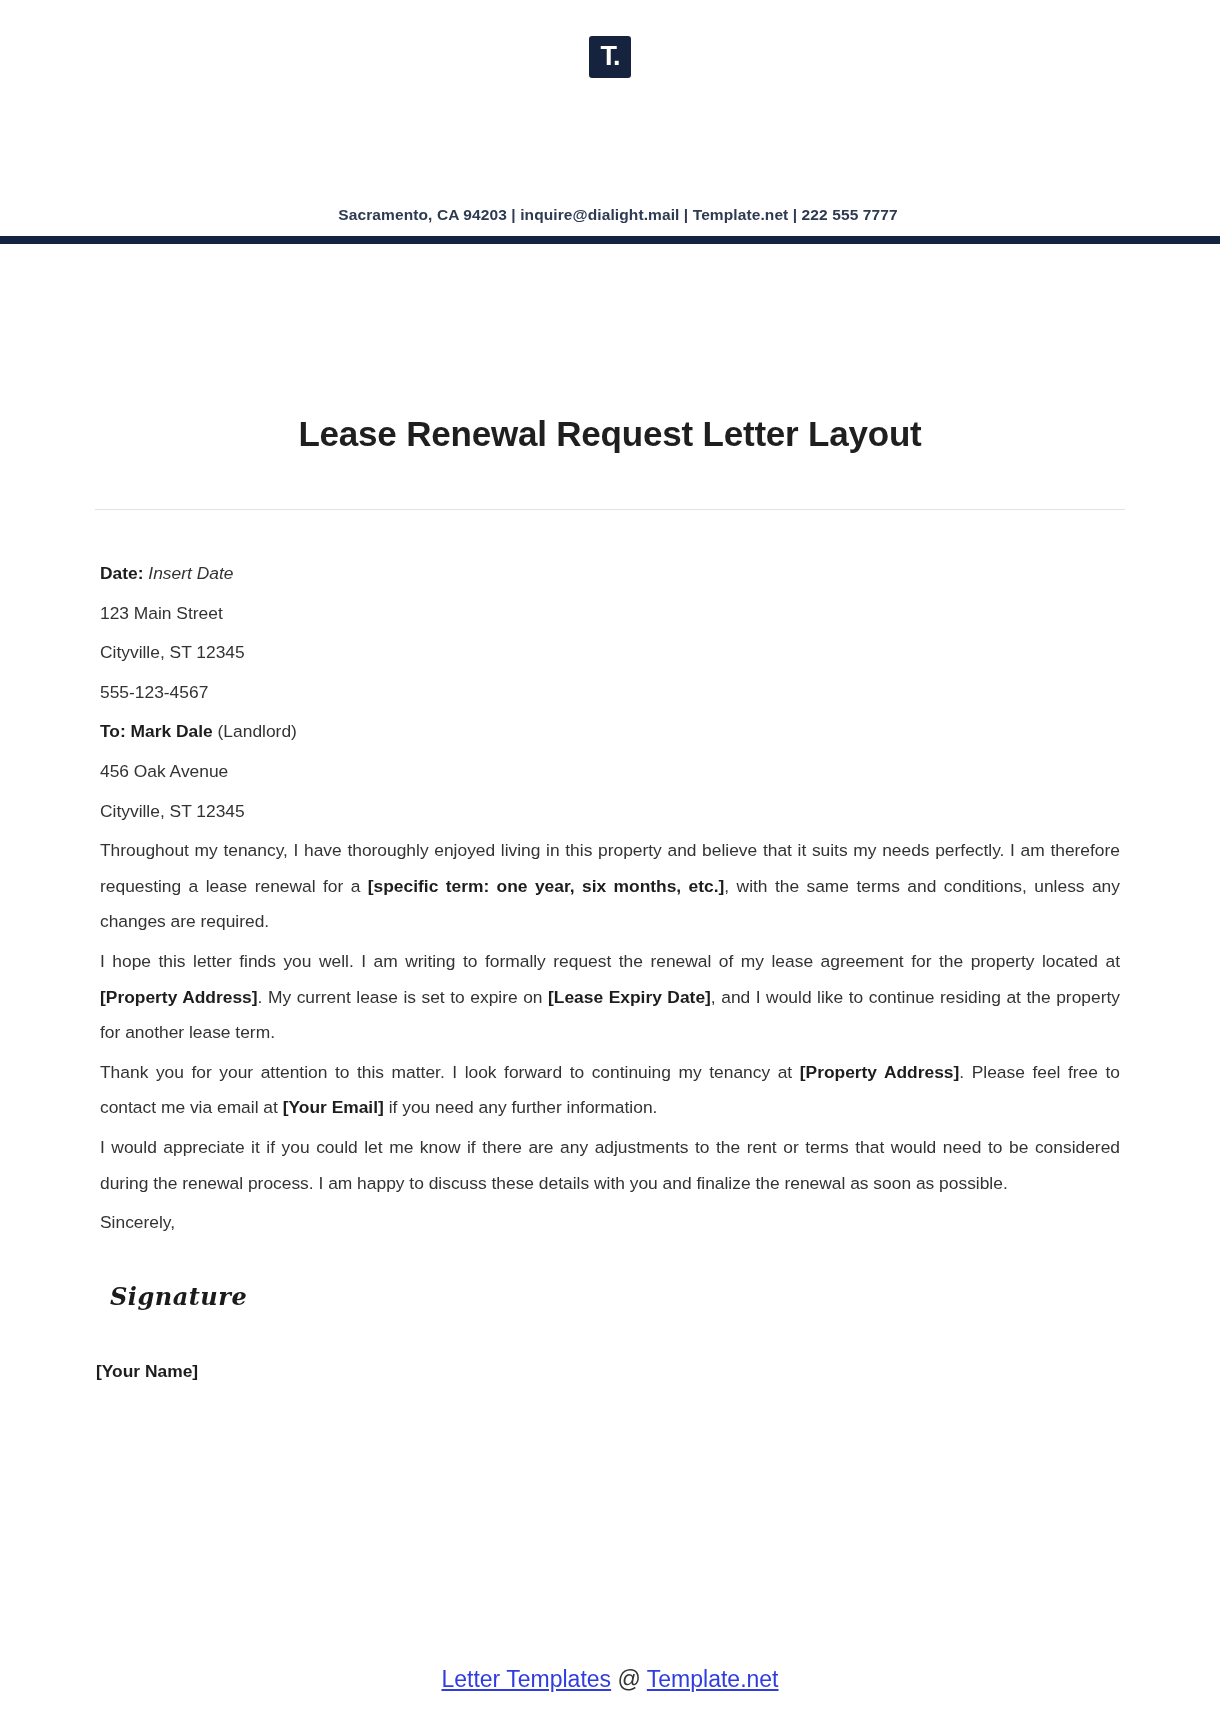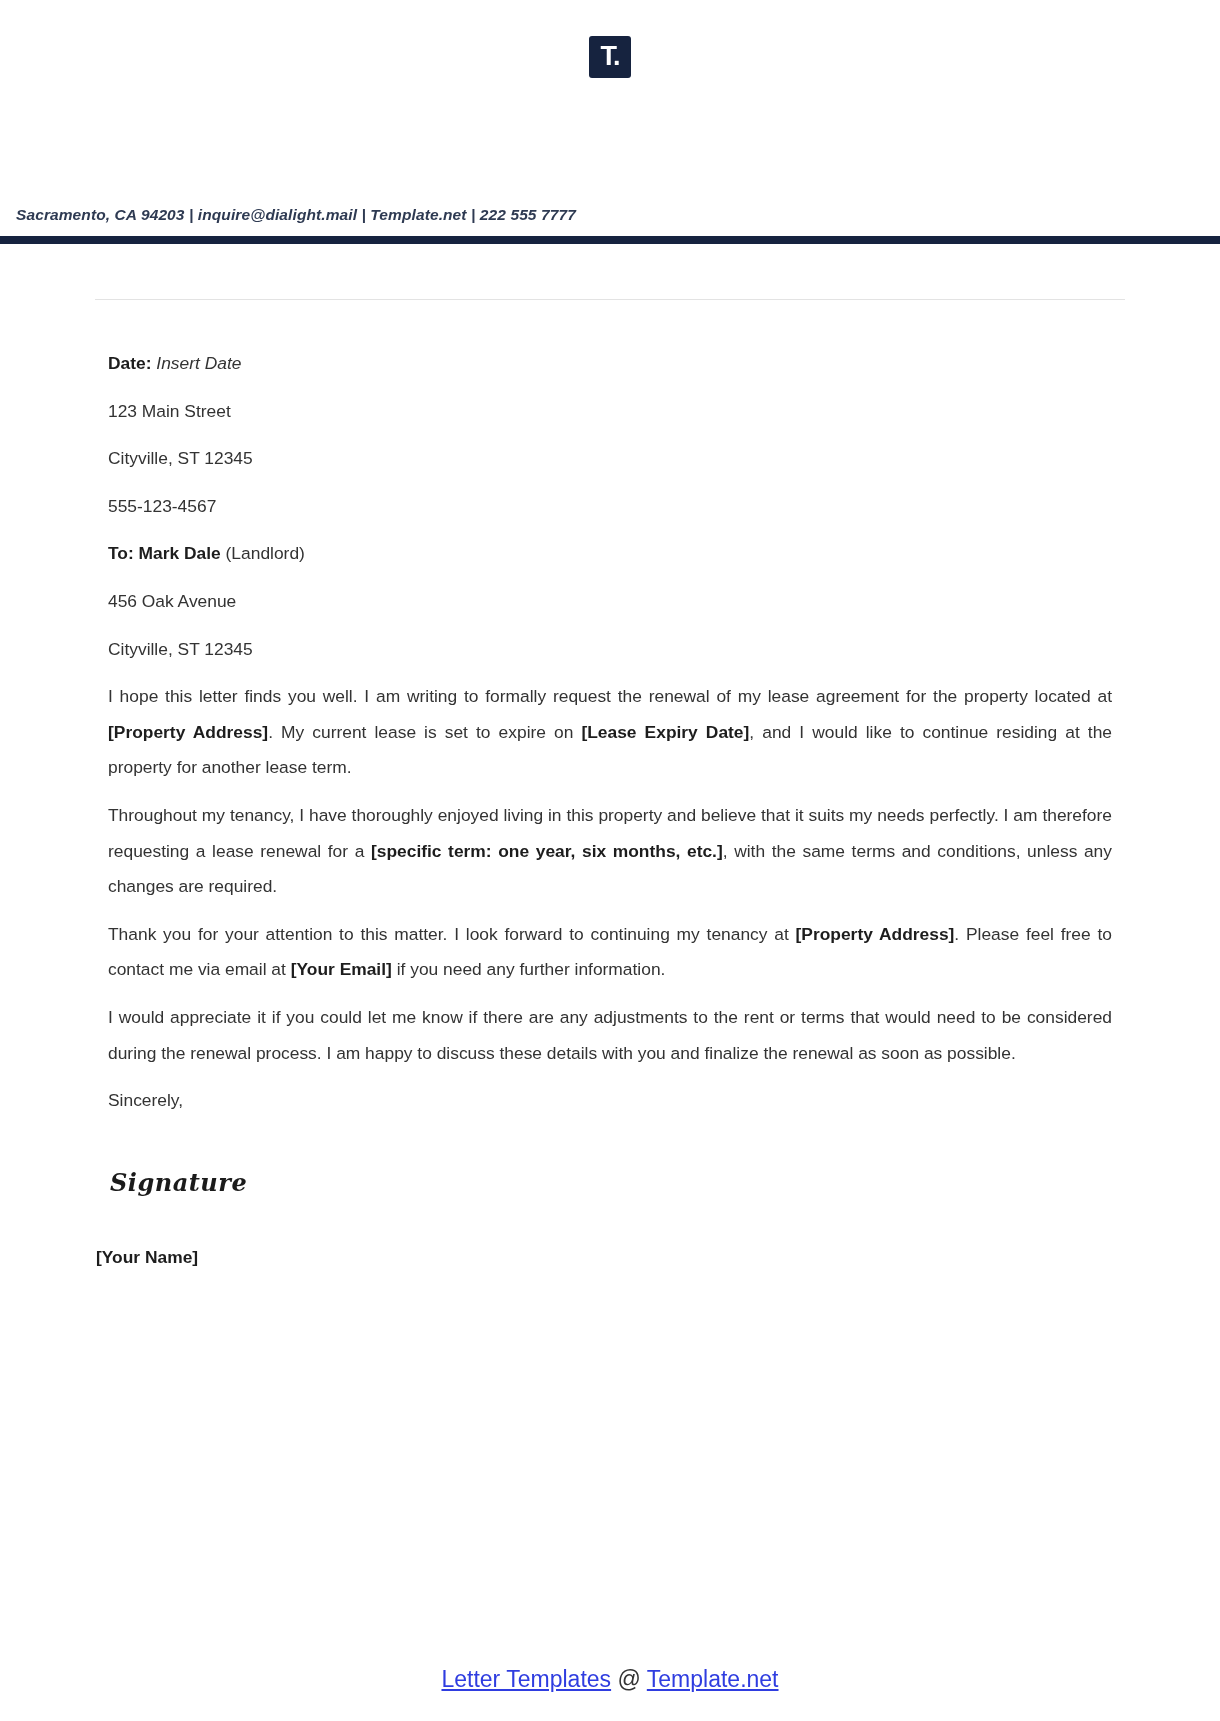--- a/index.html
+++ b/index.html
@@ -37,25 +37,25 @@
     line-height: 1;
     letter-spacing: -1px;
     position: relative;
     top: -1px;
   }
 
   
   .header-contact {
     position: absolute;
     top: 206px; left: 16px; right: 0;
+    text-align: center;
     font-size: 15.5px;
     font-weight: 600;
     color: #2e3a52;
     letter-spacing: 0.1px;
-    font-style: italic;
   }
 
   
   .navy-rule {
     position: absolute;
     top: 236px; left: 0; right: 0;
     height: 8px;
     background: #16233f;
   }
 
@@ -79,21 +79,21 @@
     height: 1px;
     background: #e3e3e3;
   }
 
   .letter {
     margin: 46px 96px 0 96px;
     font-size: 17.4px;
     line-height: 35.6px;
     color: #333333;
   }
-  .letter p { margin: 12px; }
+  .letter p { margin: 4px; }
   .letter .para {
     text-align: justify;
     text-justify: inter-word;
   }
   .letter b, .letter strong { font-weight: 700; color: #1d1d1d; }
   .letter i, .letter em { font-style: italic; }
 
   .sig-space { height: 34px; }
   .signature {
     font-family: "DejaVu Serif", serif;
@@ -132,20 +132,21 @@
     <span class="logo-t">T.</span>
   </div>
 </div>
 
 <div class="header-contact">Sacramento, CA 94203 | inquire@dialight.mail | Template.net | 222 555 7777</div>
 
 <div class="navy-rule"></div>
 
 <div class="page">
 
+  <h1 class="doc-title">Lease Renewal Request Letter Layout</h1>
 
   <div class="title-rule"></div>
 
   <div class="letter">
 
     <p>
       <b>Date:</b><span> </span><i>Insert Date</i>
     </p>
 
 
@@ -155,25 +156,25 @@
 
     <p>
       <b>To: Mark Dale</b><span> (Landlord)</span>
     </p>
 
     <p>456 Oak Avenue</p>
     <p>Cityville, ST 12345</p>
 
 
     <p class="para">
-      <span>I hope this letter finds you well. I am writing to formally request the renewal of my lease agreement for the property located at </span><b>[Property Address]</b><span>. My current lease is set to expire on </span><b>[Lease Expiry Date]</b><span>, and I would like to continue residing at the property for another lease term.</span>
+      <span>Throughout my tenancy, I have thoroughly enjoyed living in this property and believe that it suits my needs perfectly. I am therefore requesting a lease renewal for a </span><b>[specific term: one year, six months, etc.]</b><span>, with the same terms and conditions, unless any changes are required.</span>
     </p>
 
     <p class="para">
-      <span>Throughout my tenancy, I have thoroughly enjoyed living in this property and believe that it suits my needs perfectly. I am therefore requesting a lease renewal for a </span><b>[specific term: one year, six months, etc.]</b><span>, with the same terms and conditions, unless any changes are required.</span>
+      <span>I hope this letter finds you well. I am writing to formally request the renewal of my lease agreement for the property located at </span><b>[Property Address]</b><span>. My current lease is set to expire on </span><b>[Lease Expiry Date]</b><span>, and I would like to continue residing at the property for another lease term.</span>
     </p>
 
     <p class="para">
       <span>Thank you for your attention to this matter. I look forward to continuing my tenancy at </span><b>[Property Address]</b><span>. Please feel free to contact me via email at </span><b>[Your Email]</b><span> if you need any further information.</span>
     </p>
 
     <p class="para">I would appreciate it if you could let me know if there are any adjustments to the rent or terms that would need to be considered during the renewal process. I am happy to discuss these details with you and finalize the renewal as soon as possible.</p>
 
     <p>Sincerely,</p>
 

